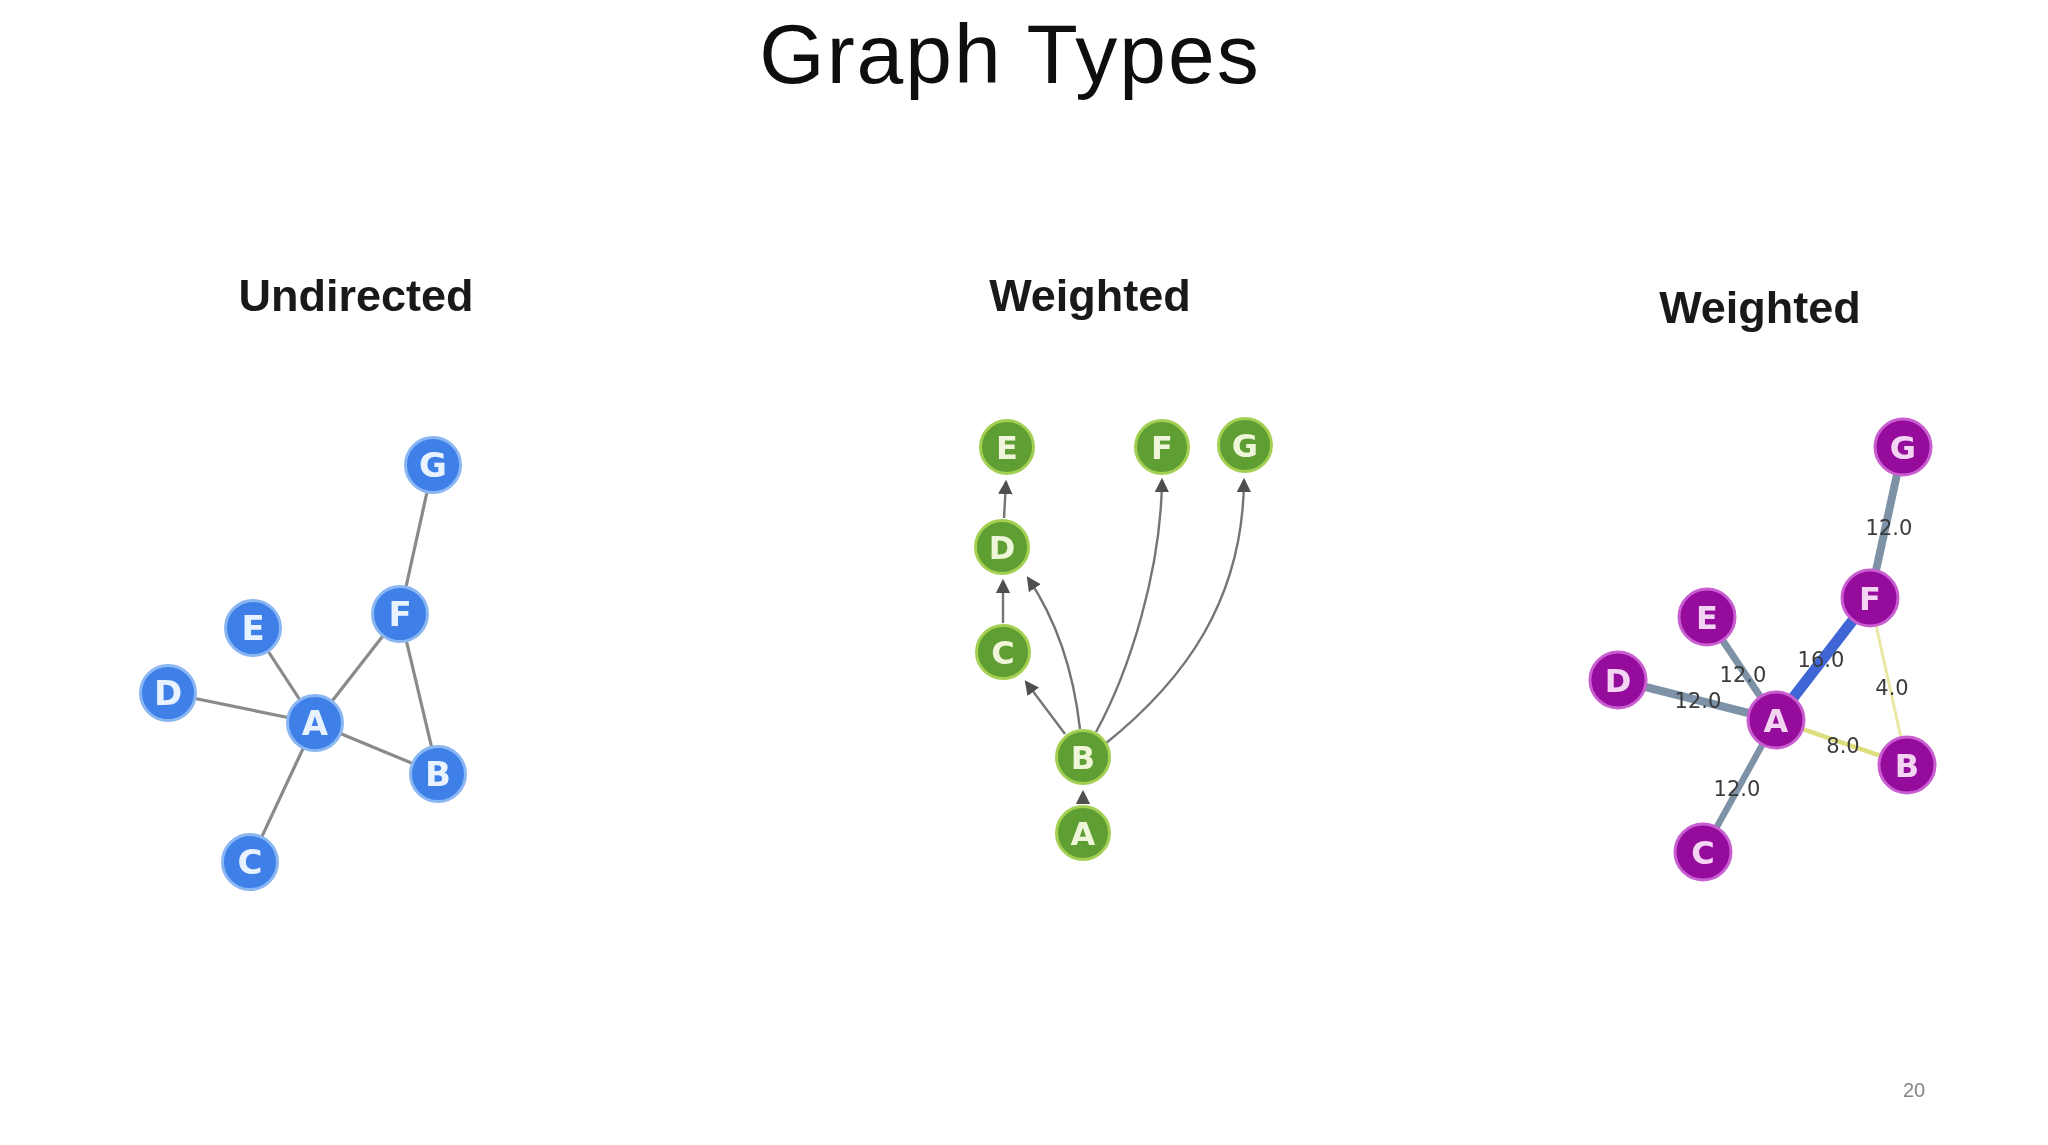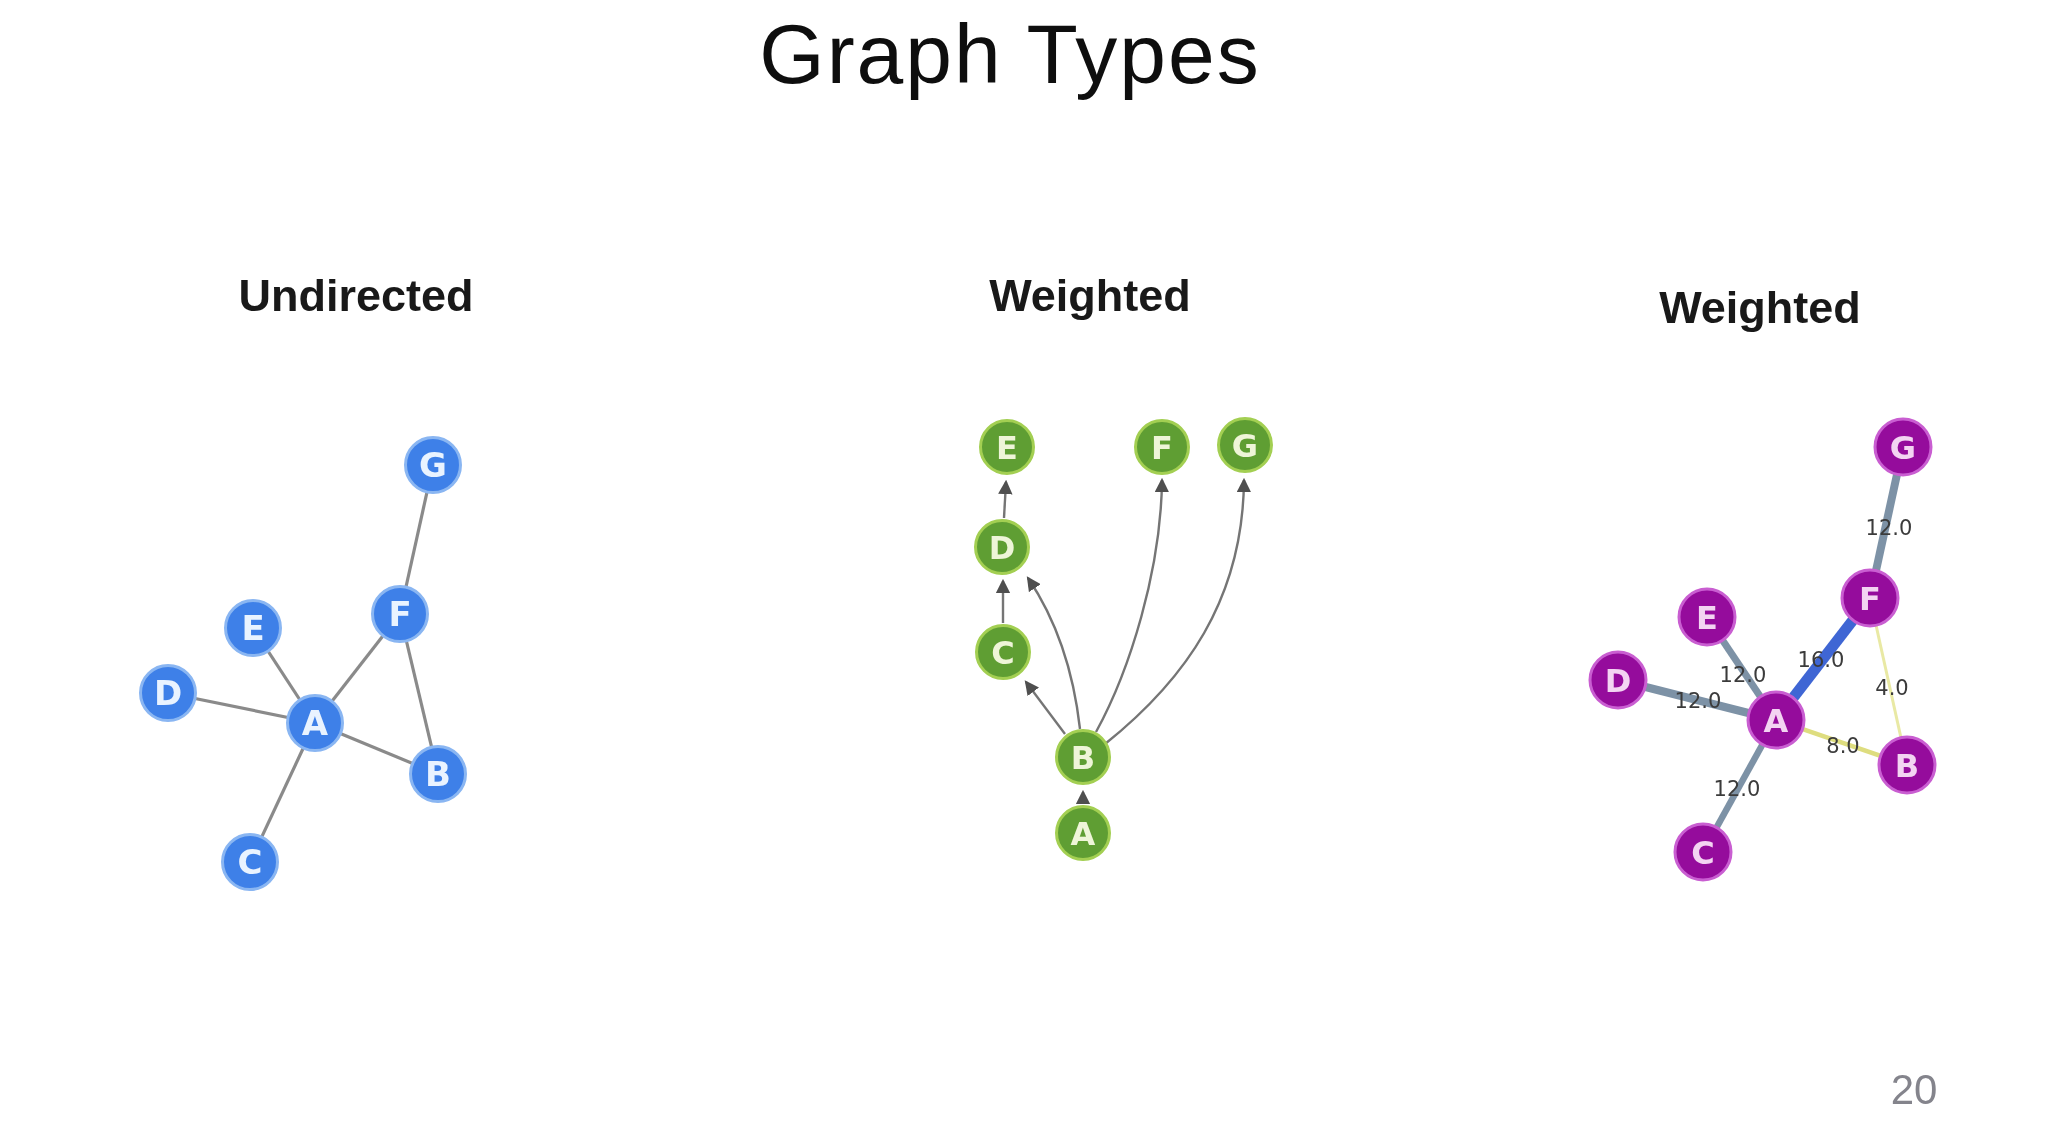--- a/index.html
+++ b/index.html
@@ -40,21 +40,21 @@
     font-family: "Liberation Sans", sans-serif;
   }
   #lbl-undirected { left: 356px;  top: 296px; }
   #lbl-directed   { left: 1090px; top: 296px; }
   #lbl-weighted   { left: 1760px; top: 308px; }
   .page-number {
     position: absolute;
     left: 1914px;
     top: 1090px;
     transform: translate(-50%, -50%);
-    font-size: 42px;
+    font-size: 20px;
     font-weight: 400;
     color: #84848c;
     font-family: "Liberation Sans", sans-serif;
   }
   #graph-canvas {
     position: absolute;
     left: 0;
     top: 0;
   }
   .node-letter {

